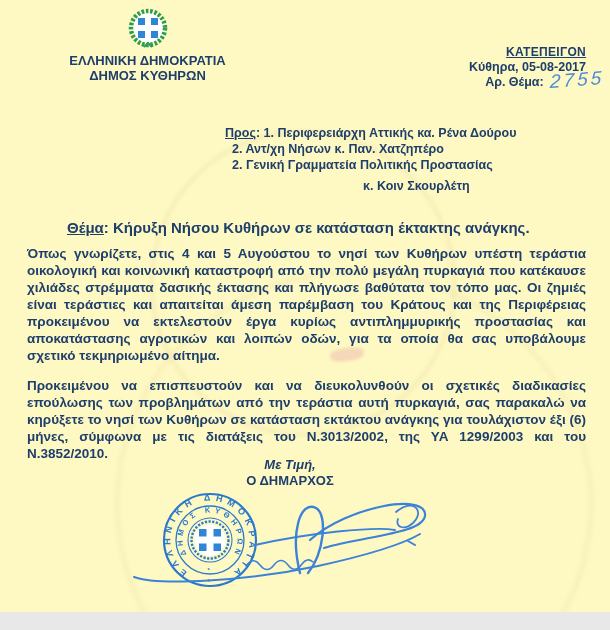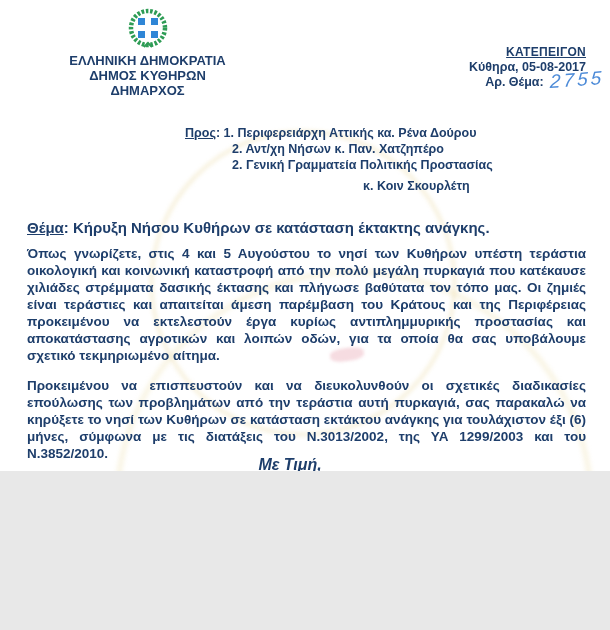--- a/index.html
+++ b/index.html
@@ -1,17 +1,17 @@
 <!DOCTYPE html>
 <html><head>
 <meta charset="utf-8">
 <style>
   html,body{margin:0;padding:0;background:#e8e8e8;}
   .page{
-    position:relative;width:610px;height:471px;background:#ffffff;
+    position:relative;width:610px;height:612px;background:#fef9c3;
     font-family:"Liberation Sans",sans-serif;overflow:hidden;
     color:#1e3e6b;
   }
   .wm{position:absolute;border-radius:50%;pointer-events:none;}
   .wm1{left:150px;top:130px;width:300px;height:300px;border:3px solid rgba(233,214,158,0.45);filter:blur(2px);}
   .wm2{left:115px;top:270px;width:470px;height:460px;border:4px solid rgba(236,219,165,0.40);filter:blur(2.5px);}
   .wm3{left:330px;top:348px;width:34px;height:13px;border-radius:40%;background:rgba(226,140,155,0.30);filter:blur(1.5px);transform:rotate(-8deg);border:none;}
 
   .hdr-left{position:absolute;left:55px;top:5px;width:185px;text-align:center;}
   .hdr-left .org{font-weight:bold;font-size:13px;line-height:15px;}
@@ -21,31 +21,31 @@
   .urgency{font-size:12px;text-decoration:underline;letter-spacing:0.3px;}
   .proto-row{display:flex;justify-content:flex-end;align-items:baseline;}
   .proto-num{
     color:#4d8bd8;font-size:19px;font-style:italic;letter-spacing:3px;
     transform:rotate(-4deg) skewX(-6deg);display:inline-block;margin:-3px -18px 0 6px;
     font-weight:normal;
   }
 
   .recipients{position:absolute;left:185px;top:125px;font-weight:bold;font-size:12.5px;line-height:16px;}
   .recipients .indent{padding-left:47px;}
-  .ulbl{text-decoration:underline;}
+  .ulbl{text-decoration:underline;margin-left:40px;}
   .cc-block{position:absolute;left:297px;top:178px;font-weight:bold;font-size:12.5px;line-height:16px;}
   .cc-block .indent2{padding-left:66px;}
 
   .subject{position:absolute;left:27px;top:219px;font-weight:bold;font-size:15px;}
   .para{position:absolute;left:27px;width:559px;font-weight:bold;font-size:13.5px;line-height:17px;
         text-align:justify;text-align-last:left;}
   .para1{top:245px;}
   .para2{top:377px;}
 
-  .closing{position:absolute;left:200px;top:457px;width:180px;text-align:center;font-weight:bold;font-size:16px;line-height:16px;}
+  .closing{position:absolute;left:200px;top:457px;width:180px;text-align:center;font-weight:bold;font-size:13px;line-height:16px;}
   .salut{font-style:italic;}
 
   .stamp{position:absolute;left:160px;top:490px;}
   .sig{position:absolute;left:128px;top:478px;}
   .signer{position:absolute;left:100px;top:598px;width:380px;text-align:center;
           font-weight:bold;font-size:14px;letter-spacing:0.8px;}
 </style>
 </head>
 <body>
 
@@ -59,21 +59,20 @@
     <svg class="emblem" width="50" height="46" viewBox="-25 -23 50 46">
       <circle cx="0" cy="0" r="15" fill="#ffffff"></circle>
       <circle cx="0" cy="0" r="17" fill="none" stroke="#2e9c55" stroke-width="4.5" stroke-dasharray="2.6 1.7"></circle>
       <path d="M -4,19 L 0,15 L 4,19" fill="none" stroke="#2e9c55" stroke-width="2"></path>
       <rect x="-10" y="-10" width="20" height="20" fill="#2f86d6"></rect>
       <rect x="-3" y="-10" width="6" height="20" fill="#ffffff"></rect>
       <rect x="-10" y="-3" width="20" height="6" fill="#ffffff"></rect>
     </svg>
     <div class="org">ΕΛΛΗΝΙΚΗ ΔΗΜΟΚΡΑΤΙΑ</div>
     <div class="org">ΔΗΜΟΣ ΚΥΘΗΡΩΝ</div>
-    <div class="org">ΔΗΜΑΡΧΟΣ</div>
   </div>
 
   <div class="hdr-right">
     <div class="urgency">ΚΑΤΕΠΕΙΓΟΝ</div>
     <div>Κύθηρα, 05-08-2017</div>
     <div class="proto-row">
       <span>Αρ. Θέμα:</span>
       <span class="proto-num">2755</span>
     </div>
   </div>

